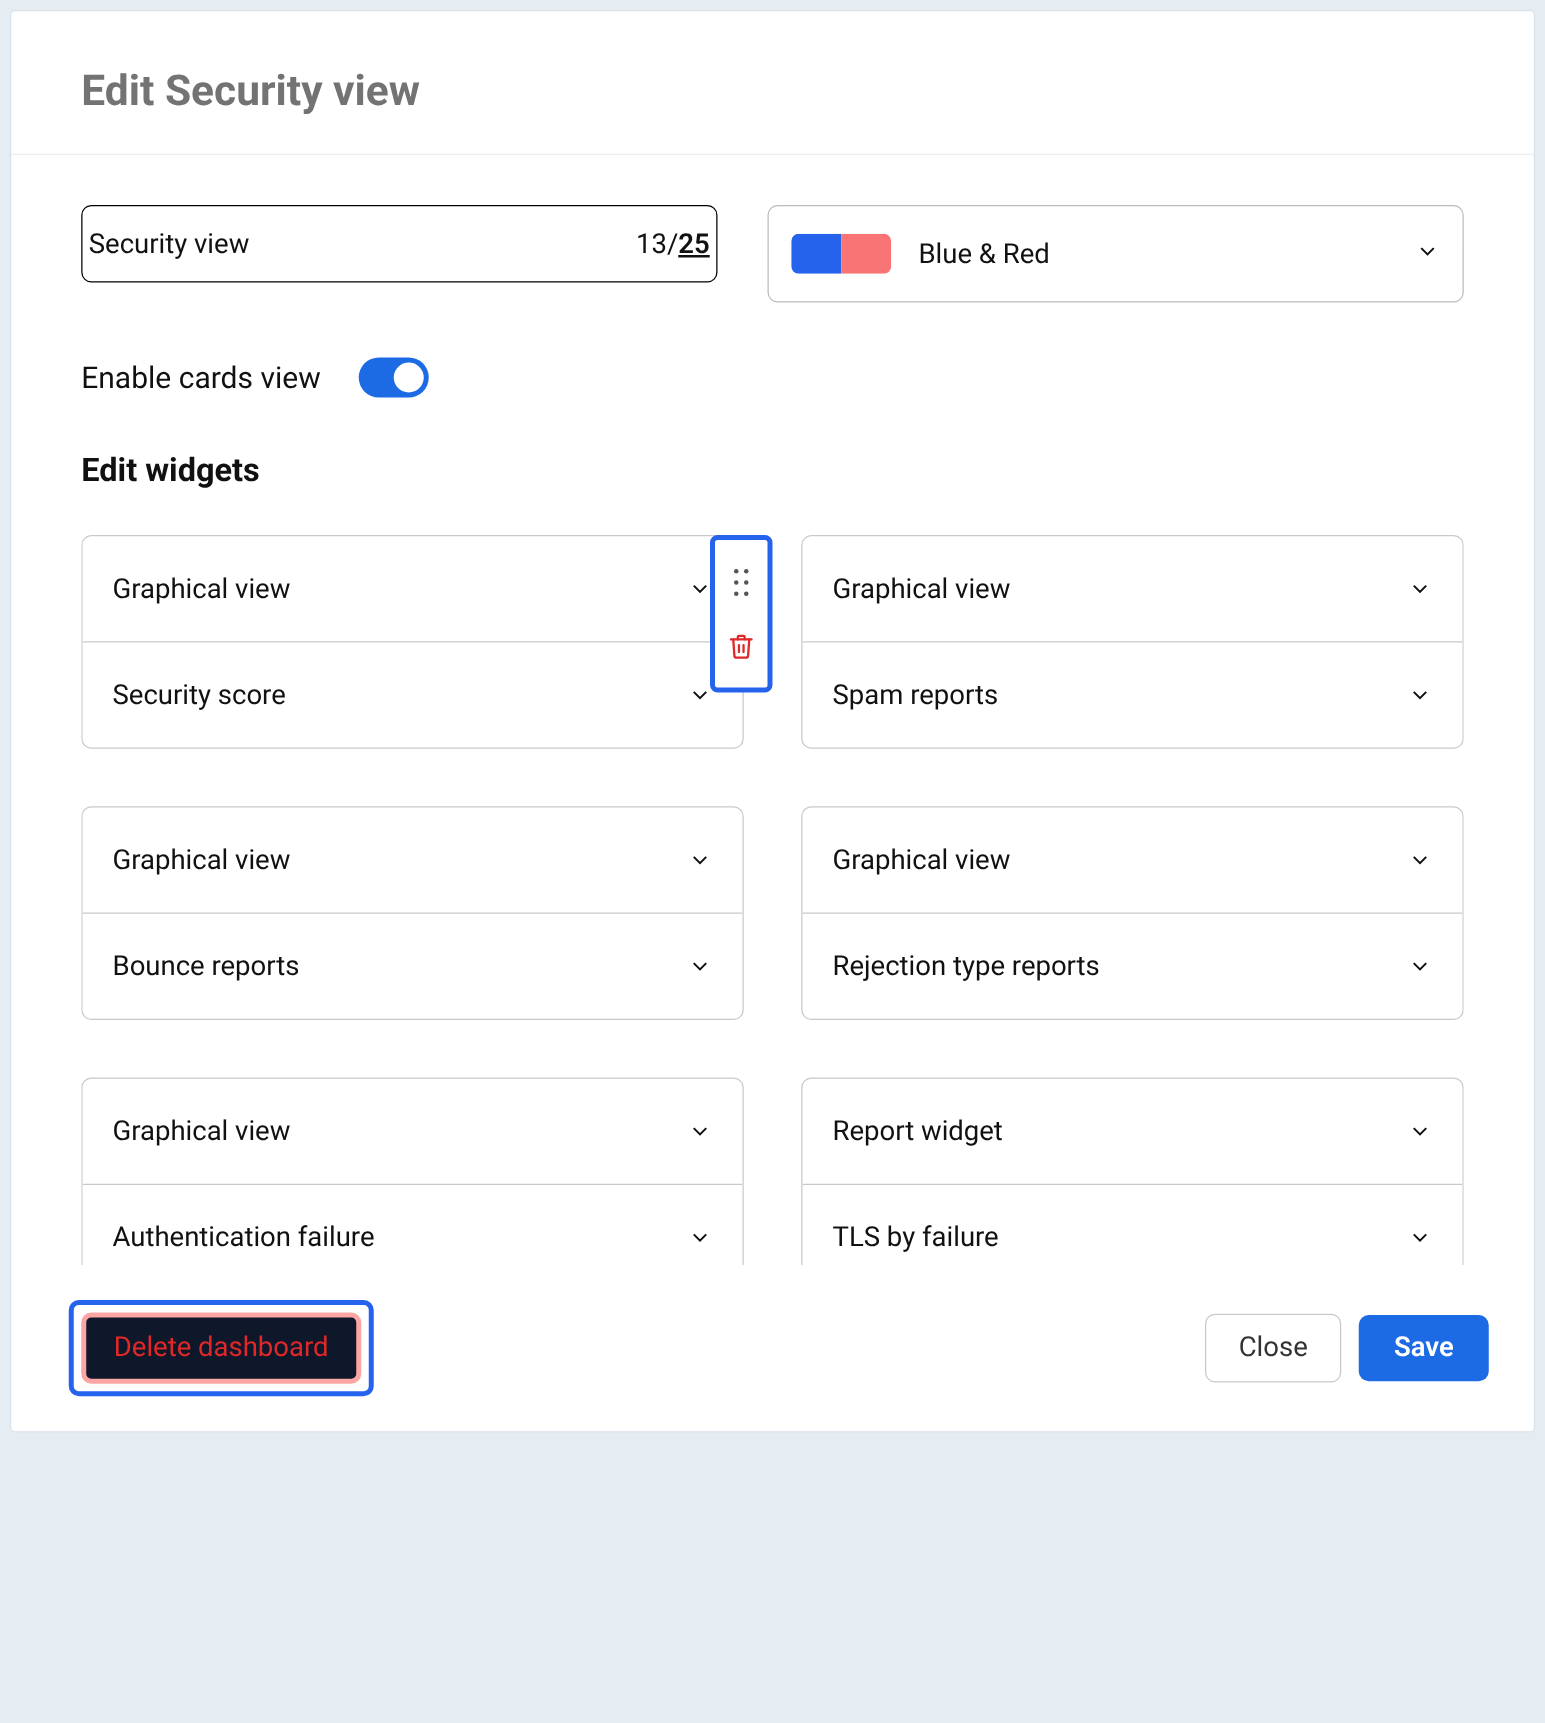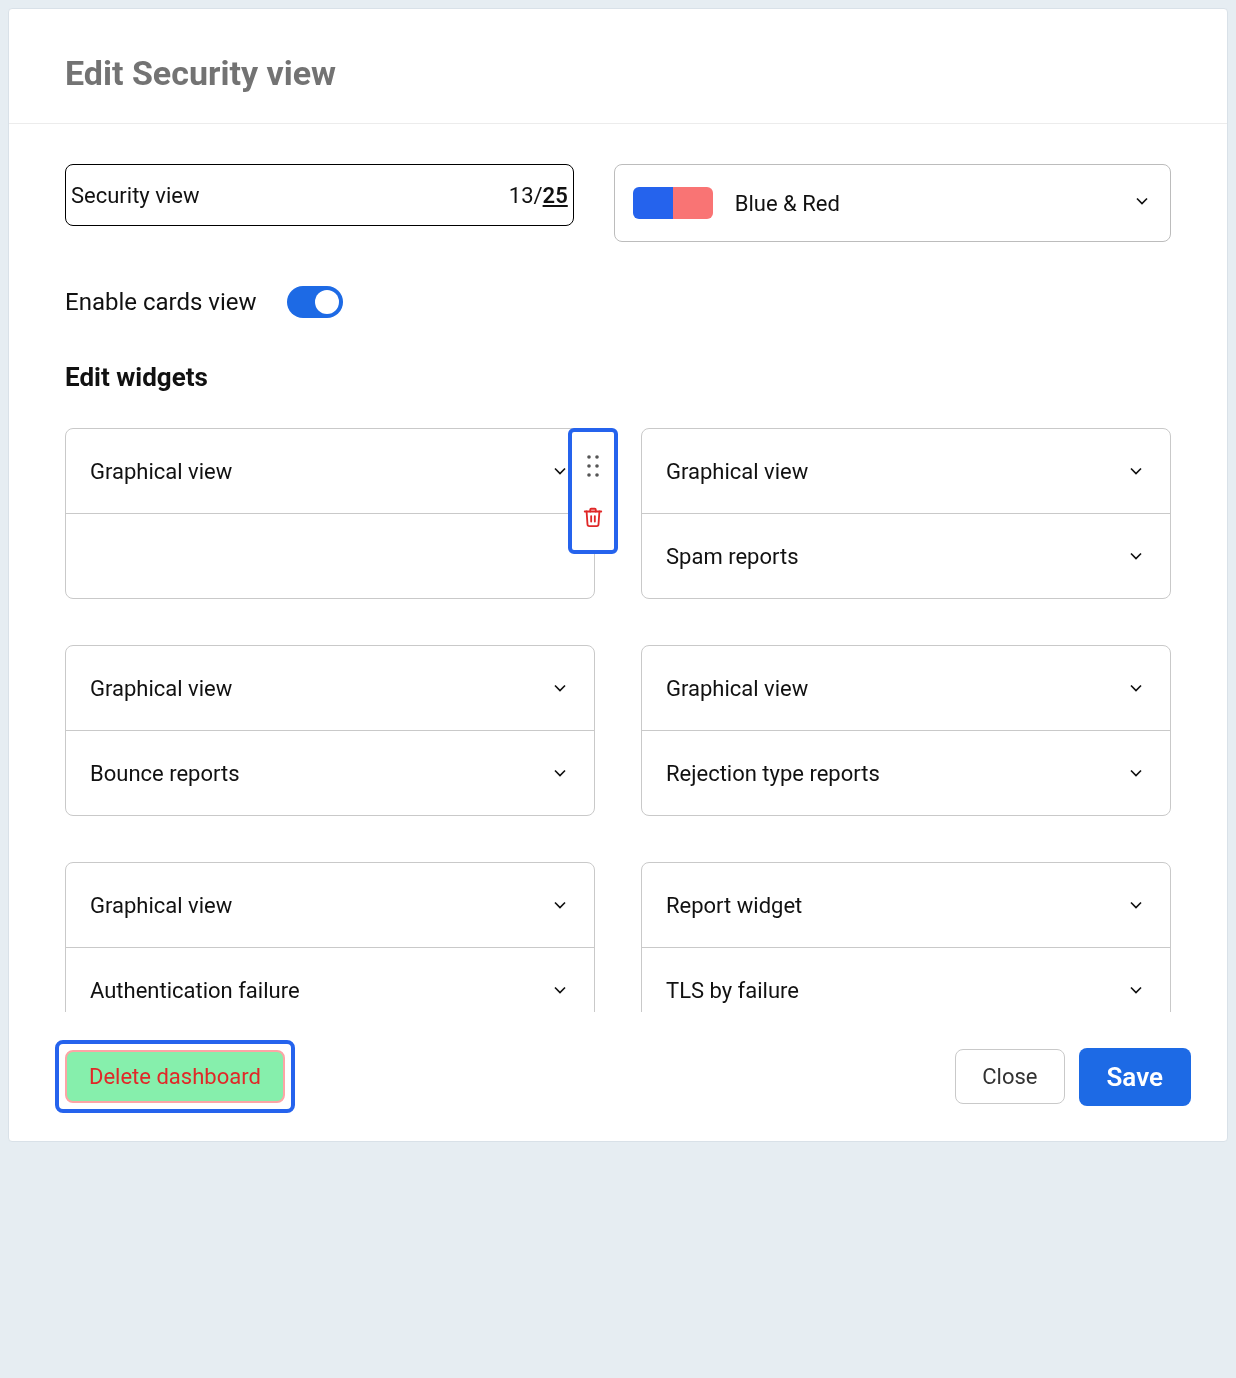--- a/index.html
+++ b/index.html
@@ -29,24 +29,24 @@
   .widget-grid{display:flex;flex-direction:column;gap:46px;text-align:center;}
   .widget-row{display:flex;gap:46px;}
   .widget-card{flex:1;border:1px solid #c9c9c9;border-radius:8px;overflow:hidden;}
   .widget-select{display:flex;align-items:center;justify-content:space-between;height:84px;padding:0 24px;font-size:22px;color:#111;cursor:pointer;}
   .widget-card .divider{height:1px;background:#c9c9c9;}
   .handle-overlay{position:absolute;top:0;left:calc(50% - 50px);width:50px;height:126px;background:#fff;border:4px solid #2563ed;border-radius:6px;display:flex;flex-direction:column;align-items:center;justify-content:space-around;padding:8px 0;}
   .drag-dots svg{display:block;}
   .trash svg{display:block;}
   .footer{display:flex;align-items:center;padding:28px 36px 28px 56px;}
   .delete-highlight{border:4px solid #2563ed;border-radius:8px;padding:6px;margin-left:-10px;}
-  .delete-btn{border:2px solid #fca5a5;color:#e02828;background:#86efac;font-size:22px;padding:12px 22px;border-radius:8px;cursor:pointer;}
+  .delete-btn{border:4px solid #fca5a5;color:#e02828;background:#0f172a;font-size:22px;padding:12px 22px;border-radius:8px;cursor:pointer;}
   .spacer{flex:1;}
   .close-btn{border:1px solid #c9c9c9;color:#333;background:#fff;font-size:22px;padding:14px 26px;border-radius:8px;cursor:pointer;margin-right:14px;}
-  .save-btn{border:none;color:#fff;background:#1d6ae5;font-size:26px;font-weight:600;padding:14px 28px;border-radius:8px;cursor:pointer;}
+  .save-btn{border:none;color:#fff;background:#1d6ae5;font-size:22px;font-weight:600;padding:14px 28px;border-radius:8px;cursor:pointer;}
   svg.chev-icon{width:20px;height:20px;stroke:#111;stroke-width:2;fill:none;}
 </style>
 </head>
 <body>
 
 <div class="dialog">
 
   <div class="header">
     <h1>Edit Security view</h1>
   </div>
@@ -88,20 +88,26 @@
 
         <div class="widget-row">
           <div class="widget-card">
             <div class="widget-select">
               <span>Graphical view</span>
               <svg class="chev-icon" viewBox="0 0 24 24">
                   <polyline points="6 9 12 15 18 9"></polyline>
                 </svg>
             </div>
             <div class="divider"></div>
+            <div class="widget-select">
+              <span>Security score</span>
+              <svg class="chev-icon" viewBox="0 0 24 24">
+                  <polyline points="6 9 12 15 18 9"></polyline>
+                </svg>
+            </div>
           </div>
           <div class="widget-card">
             <div class="widget-select">
               <span>Graphical view</span>
               <svg class="chev-icon" viewBox="0 0 24 24">
                   <polyline points="6 9 12 15 18 9"></polyline>
                 </svg>
             </div>
             <div class="divider"></div>
             <div class="widget-select">

